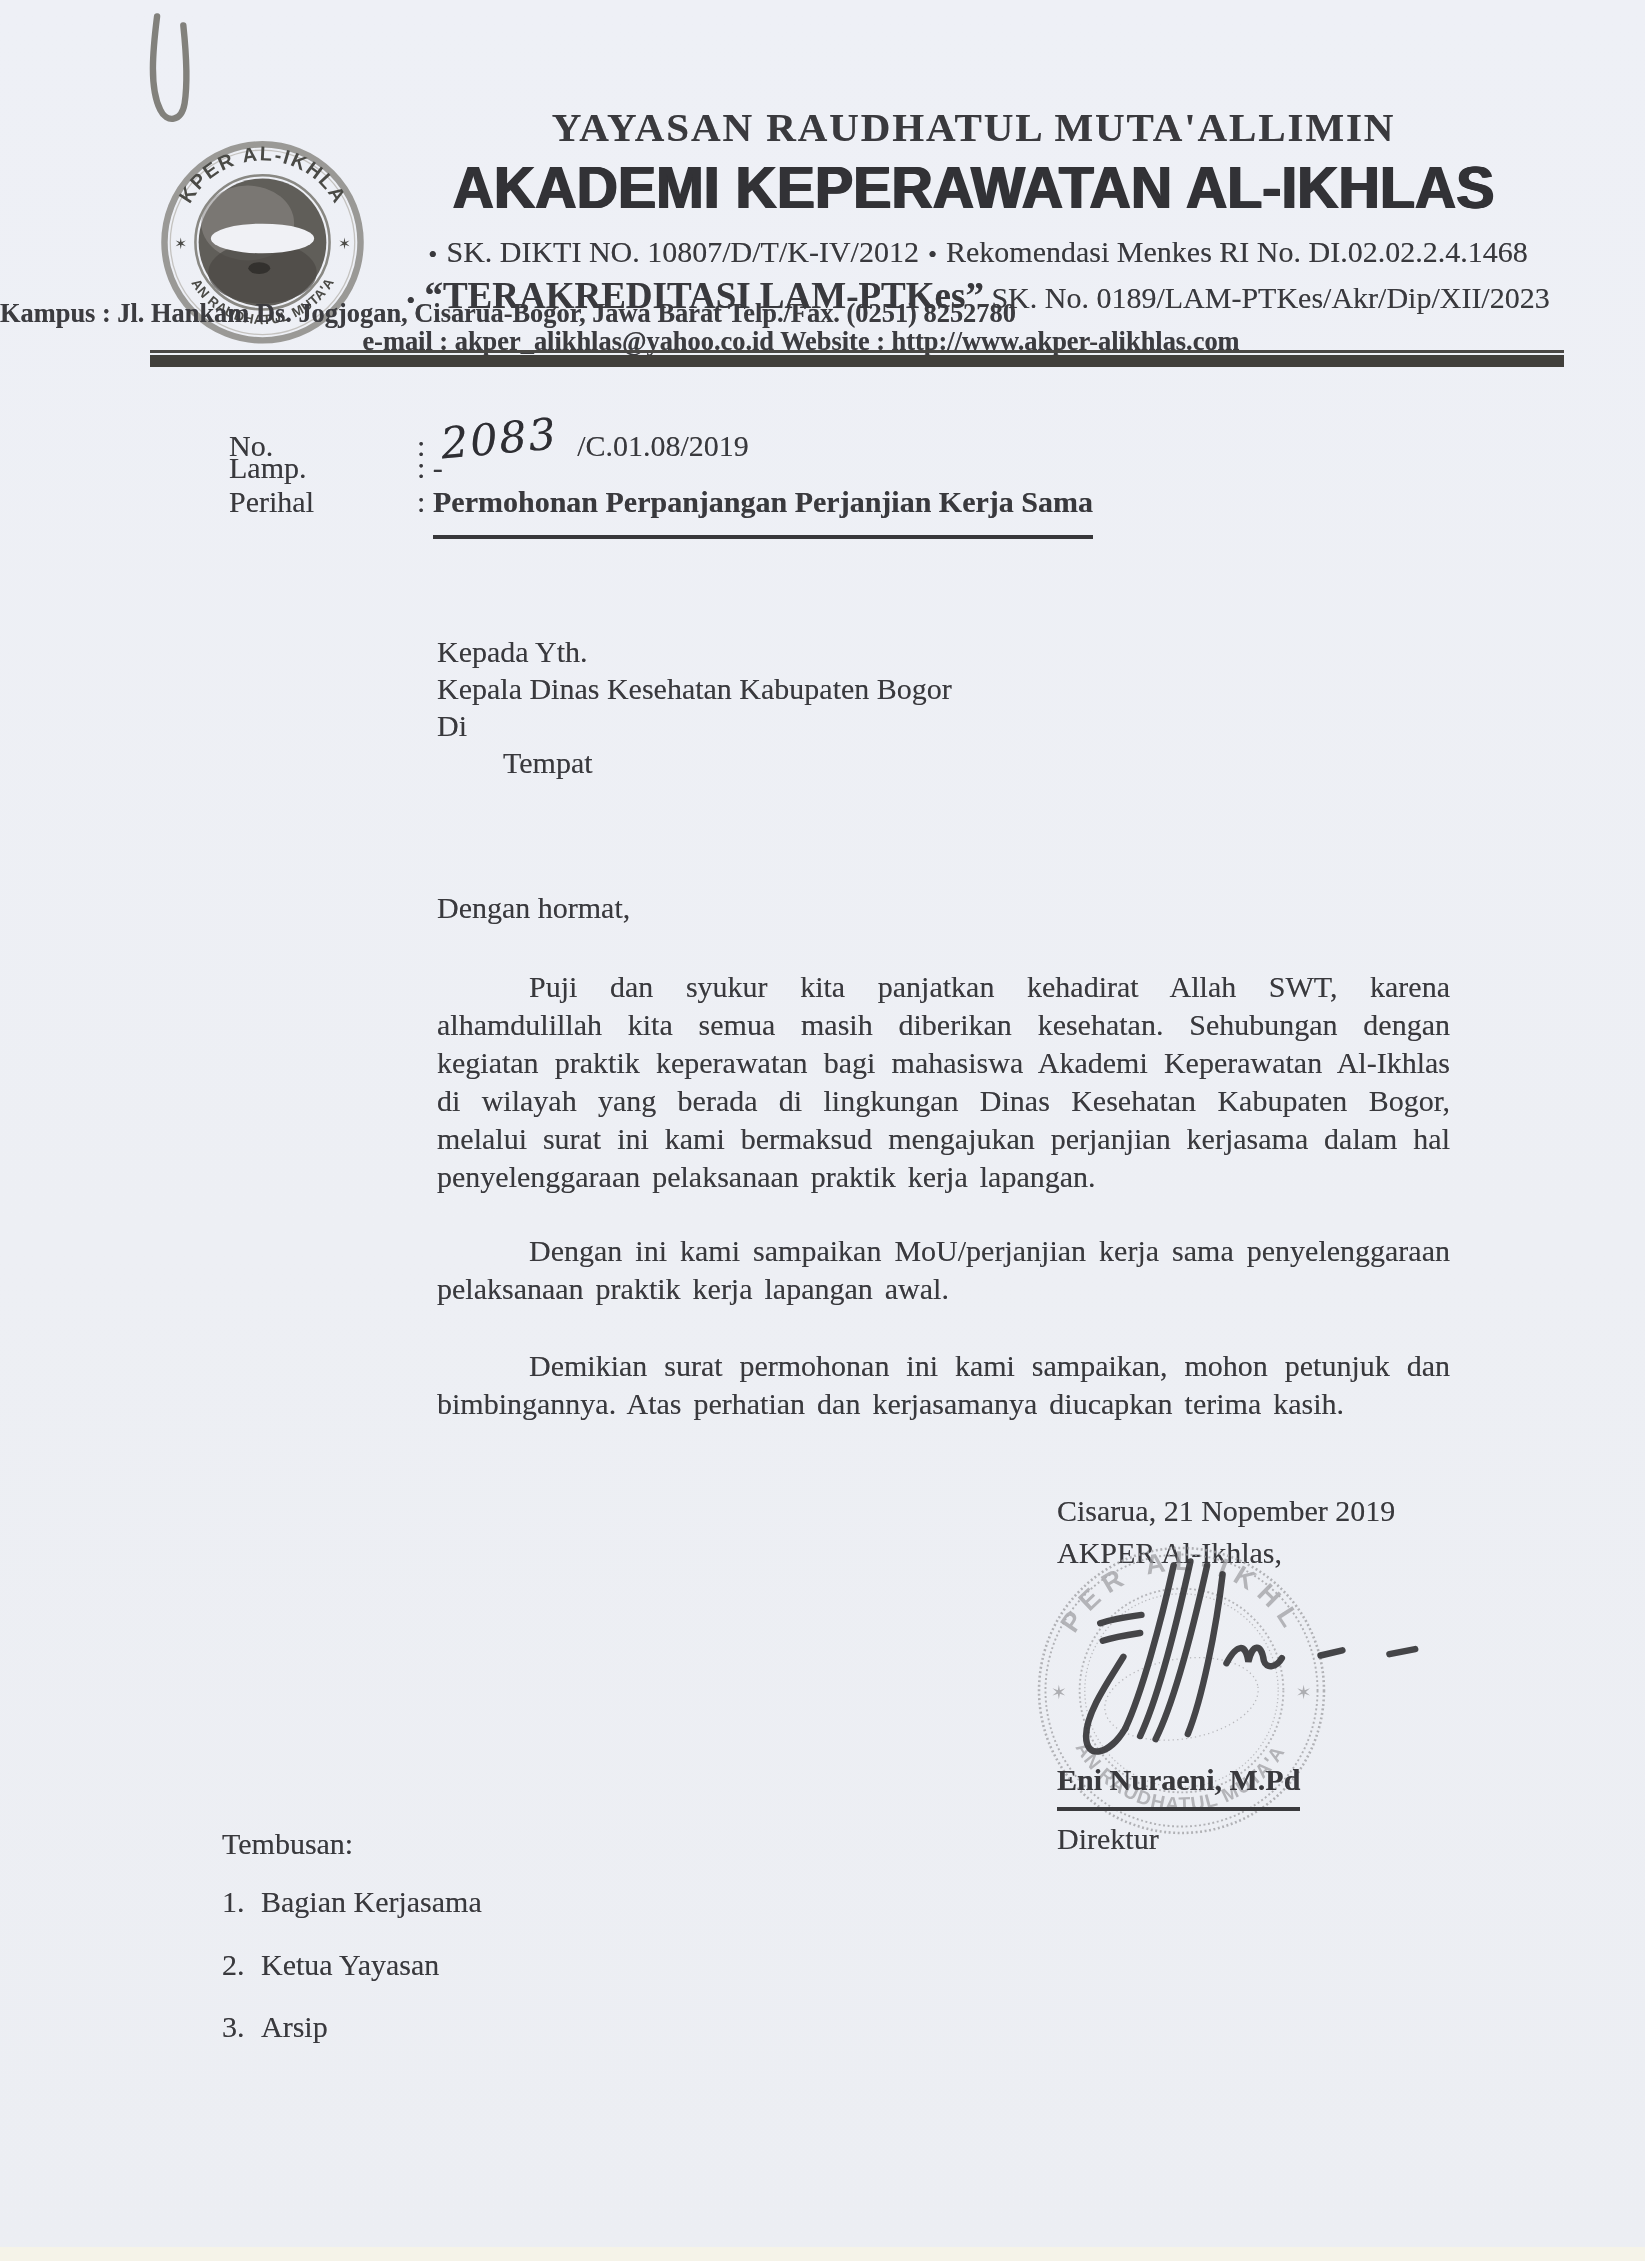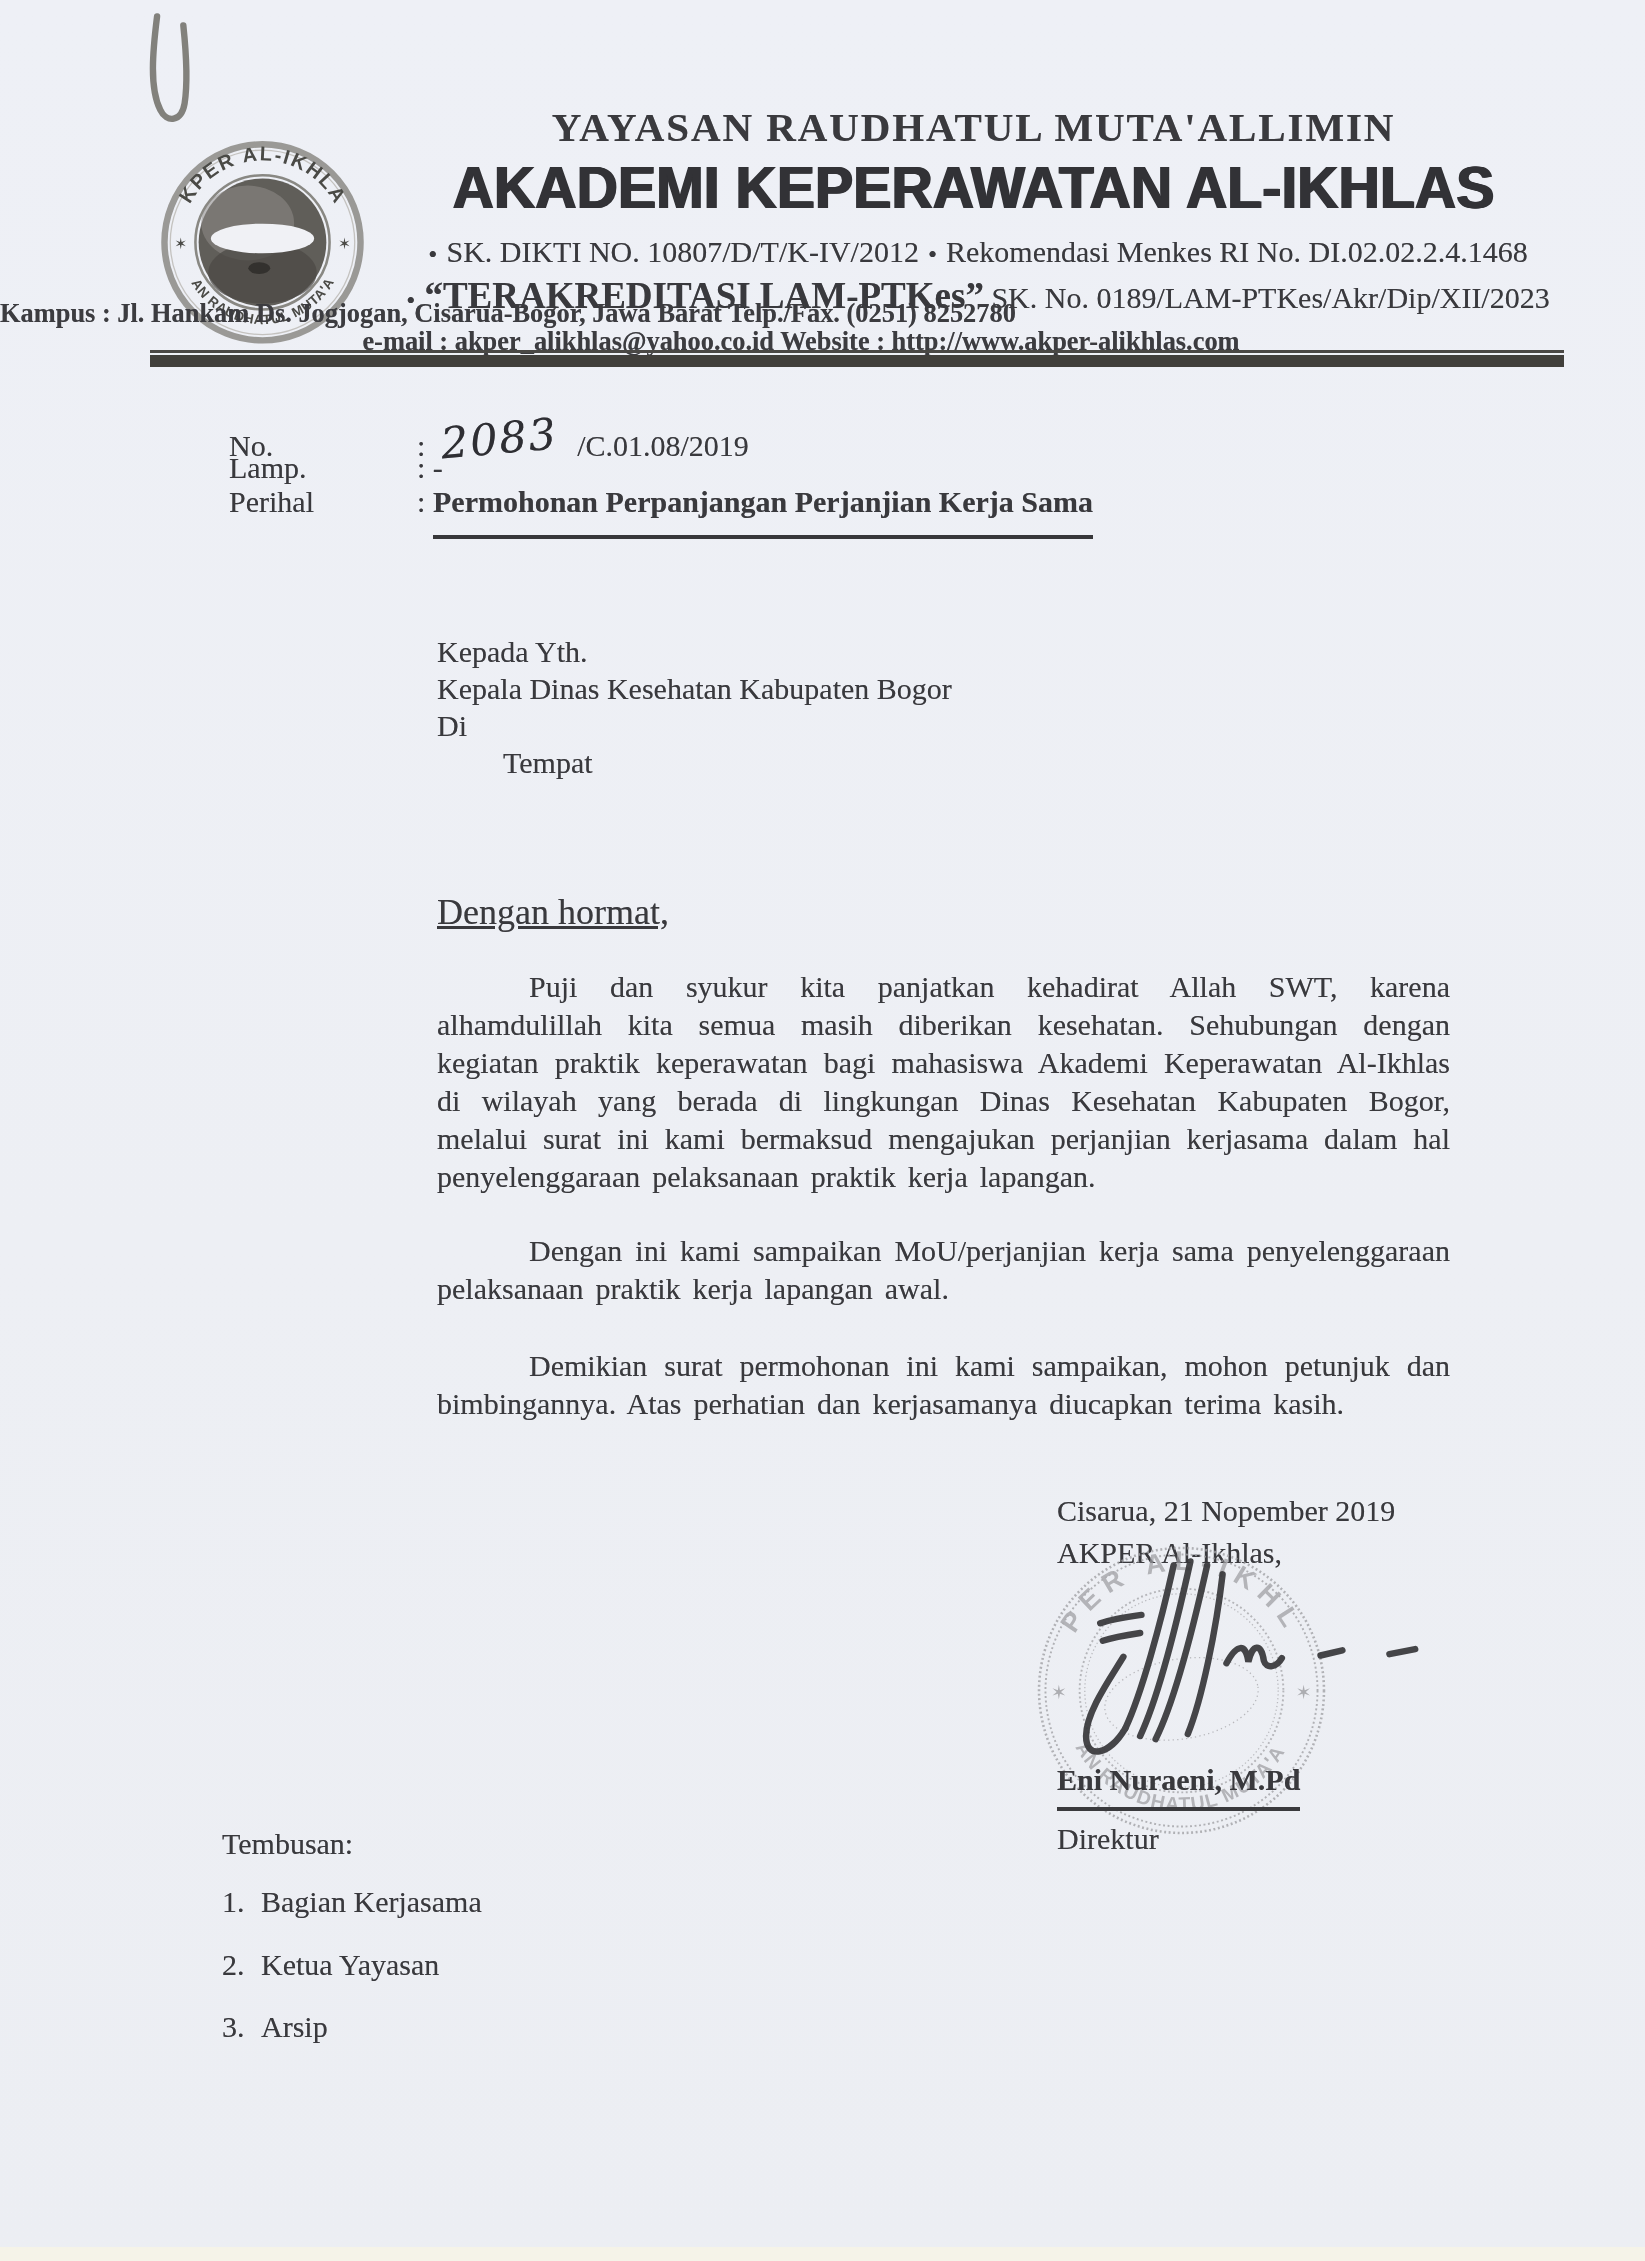--- a/index.html
+++ b/index.html
@@ -35,21 +35,21 @@
   .meta-colon{display:inline-block;}
   .handwritten{
     display:inline-block;font-family:"DejaVu Serif",serif;font-style:italic;font-size:43px;
     transform:rotate(-5deg) translateY(-2.6px);margin:0 19.3px 0 15.5px;color:#2e2e33;letter-spacing:1.9px;
   }
   .perihal-text{font-weight:bold;border-bottom:4.5px solid #37373a;padding-bottom:17px;margin-left:7.7px;}
 
   
   .recipient{left:437px;top:633px;font-size:30px;line-height:37px;}
   .indent-tempat{padding-left:66px;}
-  .salutation{left:437px;top:891px;font-size:36px;text-decoration:underline;}
+  .salutation{left:437px;top:891px;font-size:30px;}
   .para{left:437px;width:1013px;font-size:30px;line-height:38px;text-align:justify;
         text-indent:92px;word-spacing:4.5px;margin:0;}
   .p1{top:968px;} .p2{top:1232px;} .p3{top:1347px;}
 
   
   .sig-line{left:1057px;font-size:30px;}
   .sig-date{top:1494px;} .sig-inst{top:1536px;}
   .sig-name{top:1763px;font-weight:bold;border-bottom:4.5px solid #3a3a3d;padding-bottom:10px;}
   .sig-title{top:1822px;}
 

